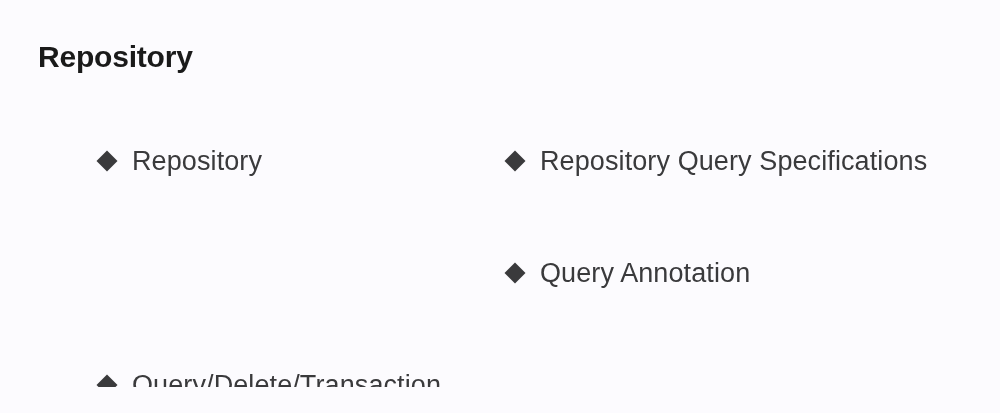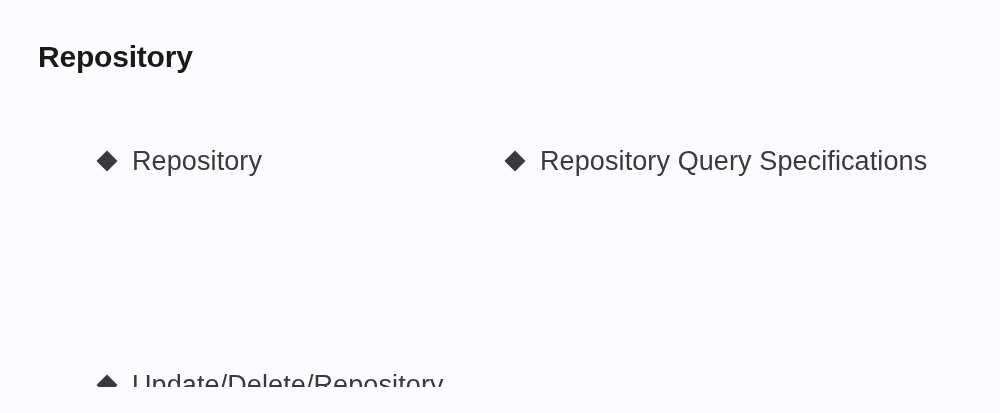--- a/index.html
+++ b/index.html
@@ -113,30 +113,38 @@
           <svg width="22" height="22" viewBox="0 0 22 22" aria-hidden="true">
             <polygon points="11,0.5 21.5,11 11,21.5 0.5,11" fill="#3a3a3c"></polygon>
           </svg>
         </span>
         <span class="bullet-label">Repository Query Specifications</span>
       </div>
     </div>
 
     <div class="bullet-row">
 
+      <div class="bullet-item col-right">
+        <span class="diamond-icon">
+          <svg width="22" height="22" viewBox="0 0 22 22" aria-hidden="true">
+            <polygon points="11,0.5 21.5,11 11,21.5 0.5,11" fill="#3a3a3c"></polygon>
+          </svg>
+        </span>
+        <span class="bullet-label">Query Annotation</span>
+      </div>
     </div>
 
     <div class="bullet-row">
       <div class="bullet-item col-left">
         <span class="diamond-icon">
           <svg width="22" height="22" viewBox="0 0 22 22" aria-hidden="true">
             <polygon points="11,0.5 21.5,11 11,21.5 0.5,11" fill="#3a3a3c"></polygon>
           </svg>
         </span>
-        <span class="bullet-label">Update/Delete/Repository</span>
+        <span class="bullet-label">Query/Delete/Transaction</span>
       </div>
     </div>
 
   </div>
 
   <div class="mouse-cursor">
     <svg width="16" height="22" viewBox="0 0 16 22" aria-hidden="true">
       <path d="M1,0.8 L1,17.2 L4.9,13.5 L7.4,19.6 L10.1,18.5 L7.6,12.6 L12.8,12.3 Z" fill="#1c1c1e" stroke="#fcfbfe" stroke-width="0.9" stroke-linejoin="round"></path>
     </svg>
   </div>

